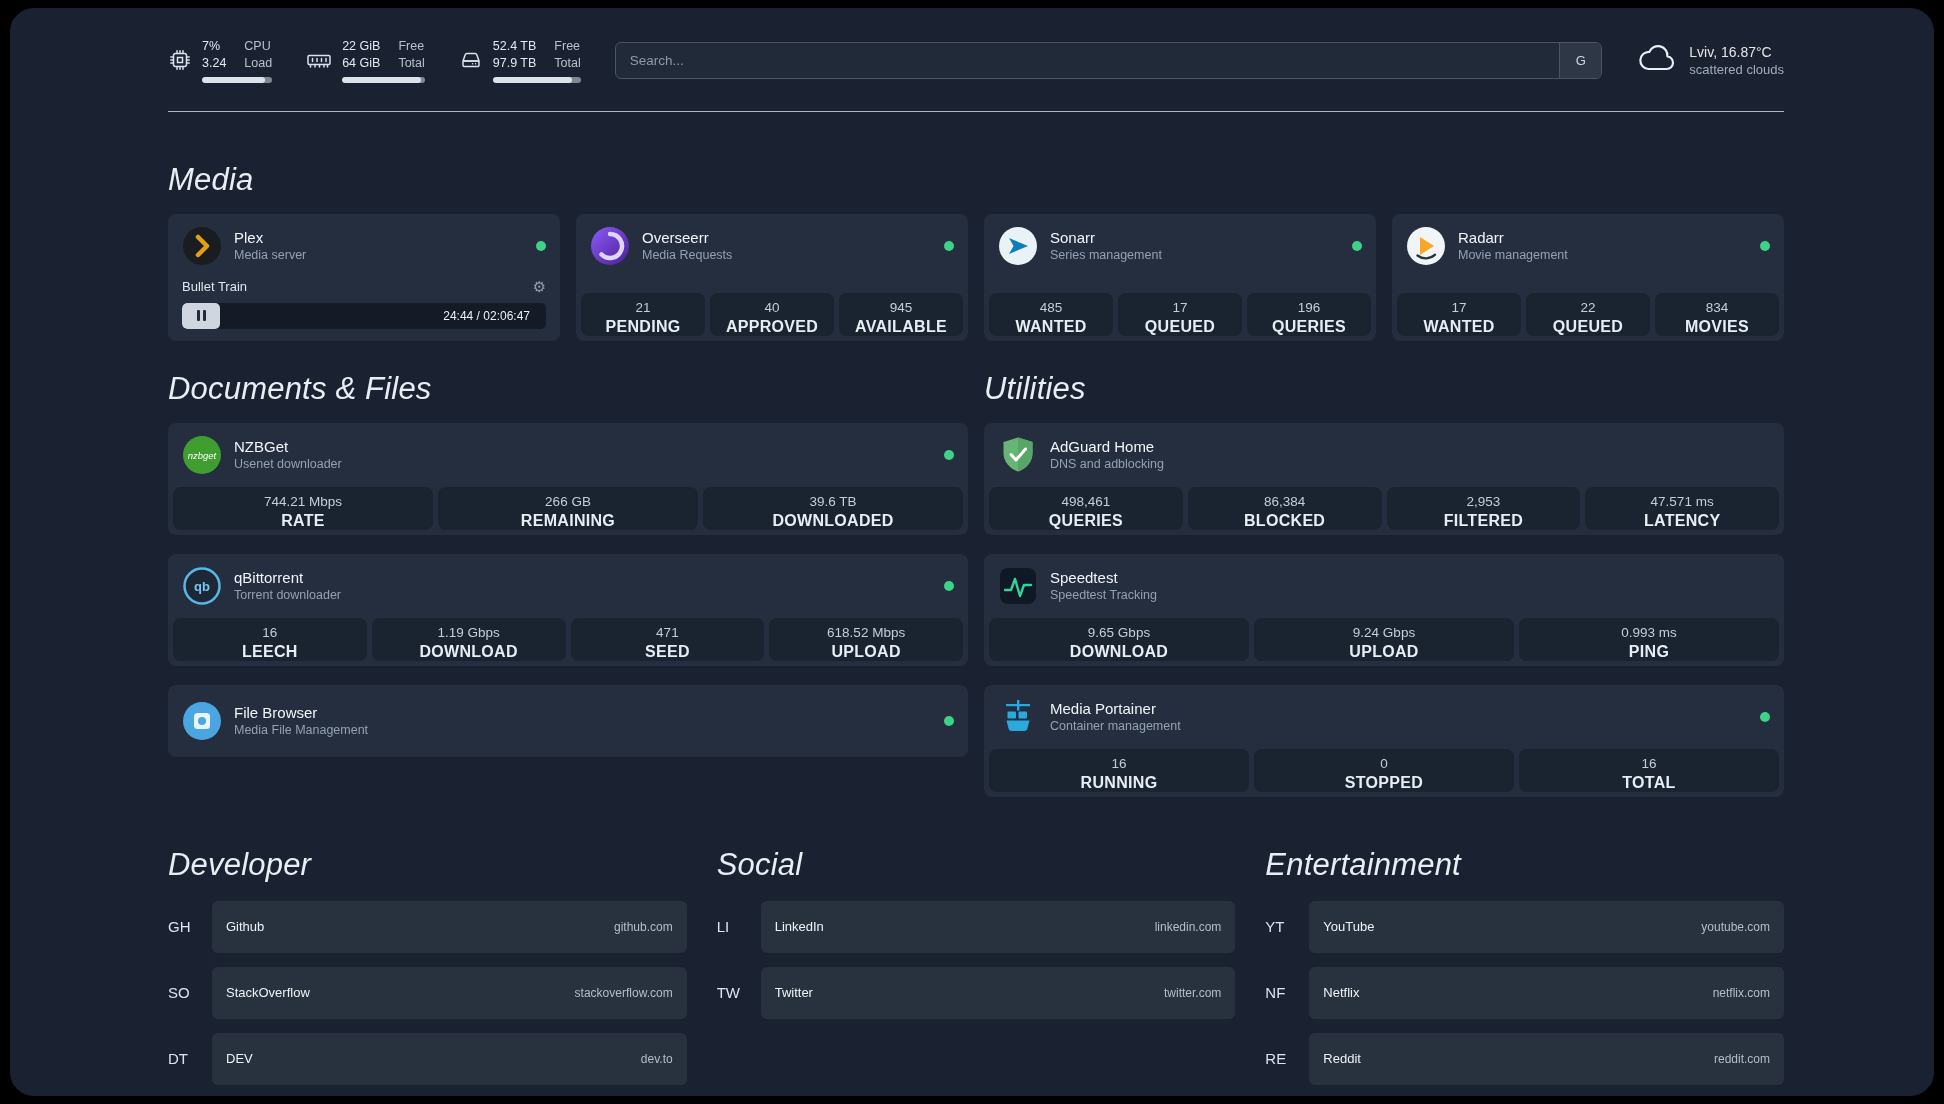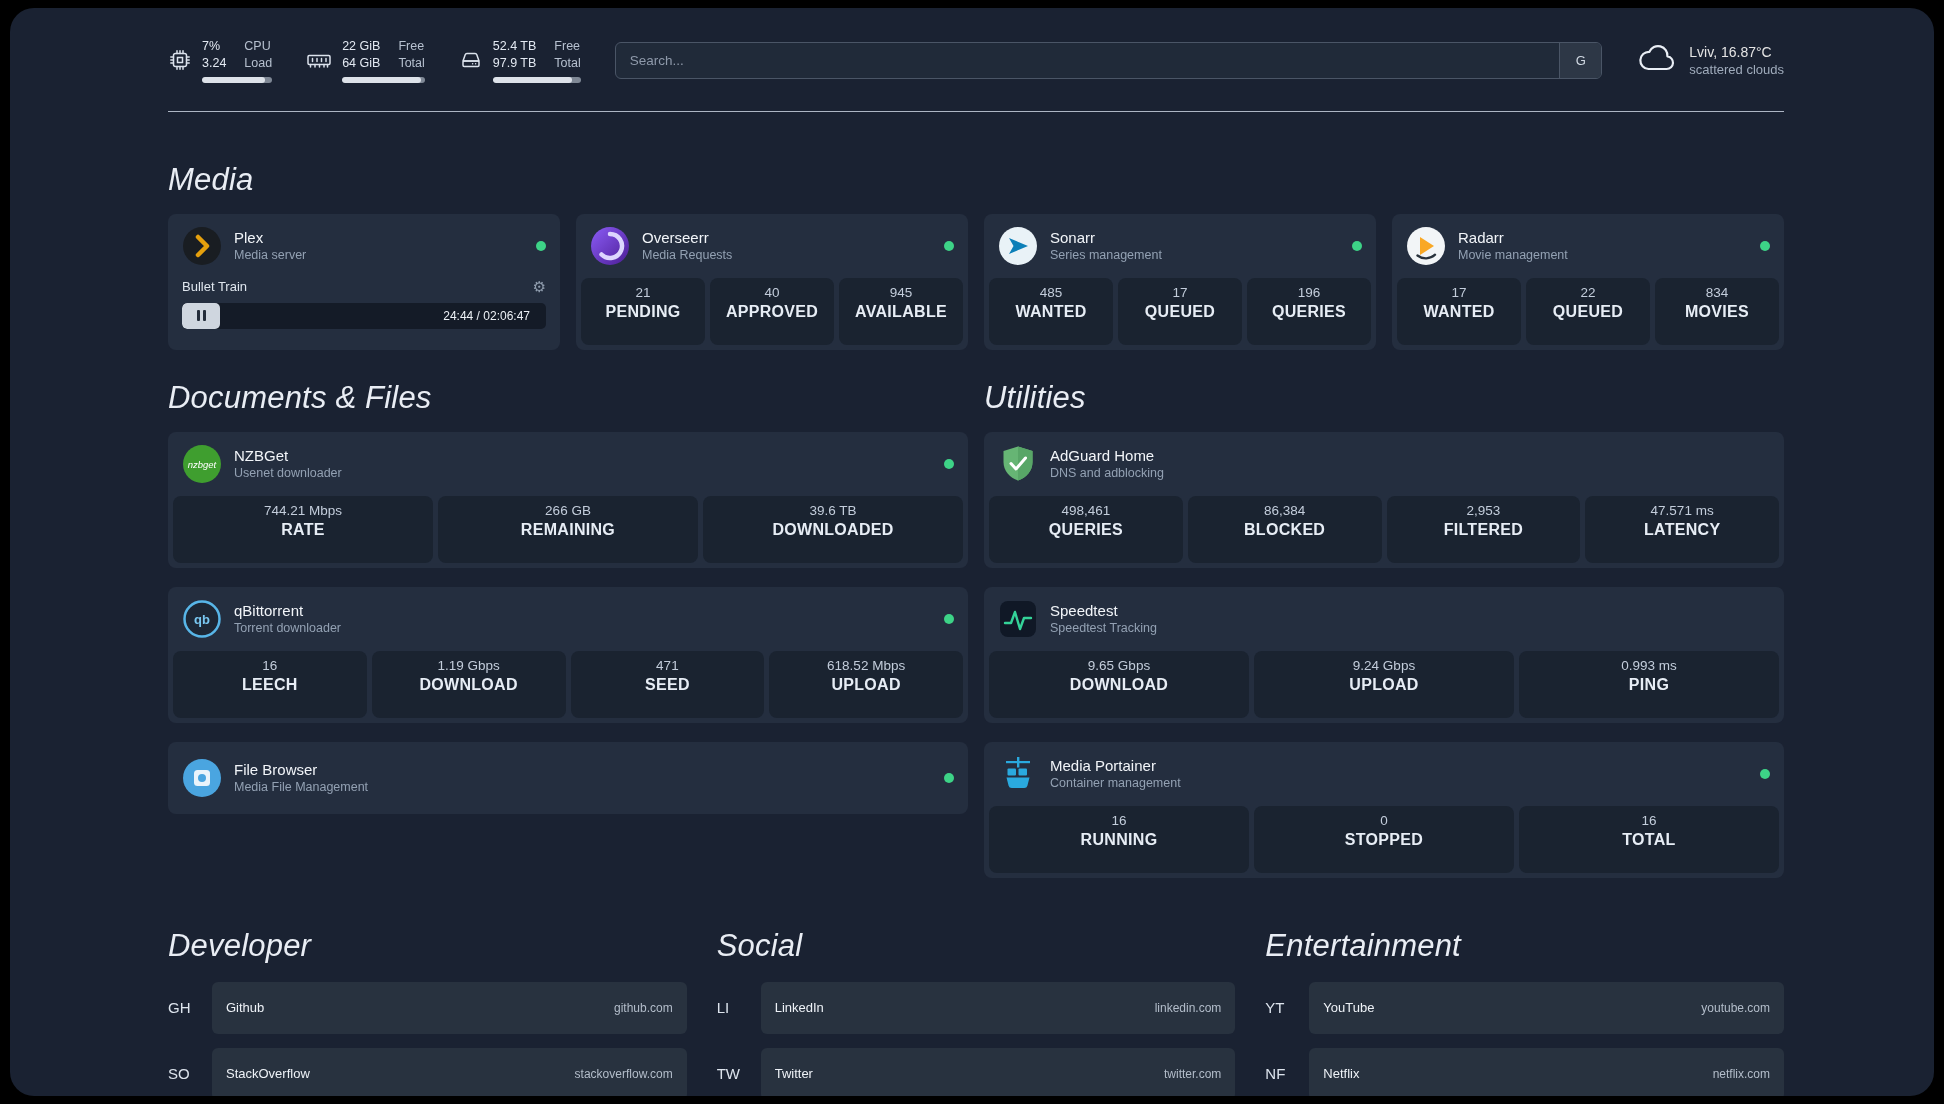--- a/index.html
+++ b/index.html
@@ -43,21 +43,21 @@
   .card { background:#242e3f; border-radius:8px; display:flex; flex-direction:column; cursor:pointer; }
   .card-header { display:flex; align-items:center; gap:12px; padding:12px 14px; }
   .card--plain .card-header { padding:16px 14px; }
   .svc-icon { width:40px; height:40px; flex:0 0 40px; display:flex; align-items:center; justify-content:center; }
   .svc-icon svg { display:block; }
   .svc-title { font-size:15px; color:#f2f5f9; font-weight:500; }
   .svc-sub { font-size:12.5px; color:#93a1b3; margin-top:2px; }
   .status-dot { width:10px; height:10px; border-radius:50%; background:#3dd387; margin-left:auto; flex:0 0 10px; }
 
   .stats { display:flex; gap:5px; padding:0 5px 5px; margin-top:auto; }
-  .stat { flex:1; background:#1a2330; border-radius:8px; text-align:center; padding:7px 4px 24px; }
+  .stat { flex:1; background:#1a2330; border-radius:8px; text-align:center; padding:7px 4px 0; }
   .stat-value { font-size:13.5px; color:#c3cddb; }
   .stat-label { font-size:16px; font-weight:700; color:#e7edf5; margin-top:3px; letter-spacing:.3px; }
 
   
   .player { padding:0 14px 12px; }
   .player-row { display:flex; align-items:center; font-size:13px; color:#dfe6ee; }
   .gear { margin-left:auto; color:#8f9cad; font-size:15px; cursor:pointer; }
   .np-bar { margin-top:7px; height:26px; background:#141b27; border-radius:5px;
     display:flex; align-items:center; overflow:hidden; }
   .np-btn { width:38px; align-self:stretch; background:#cfd6df; border-radius:5px; border:none;

